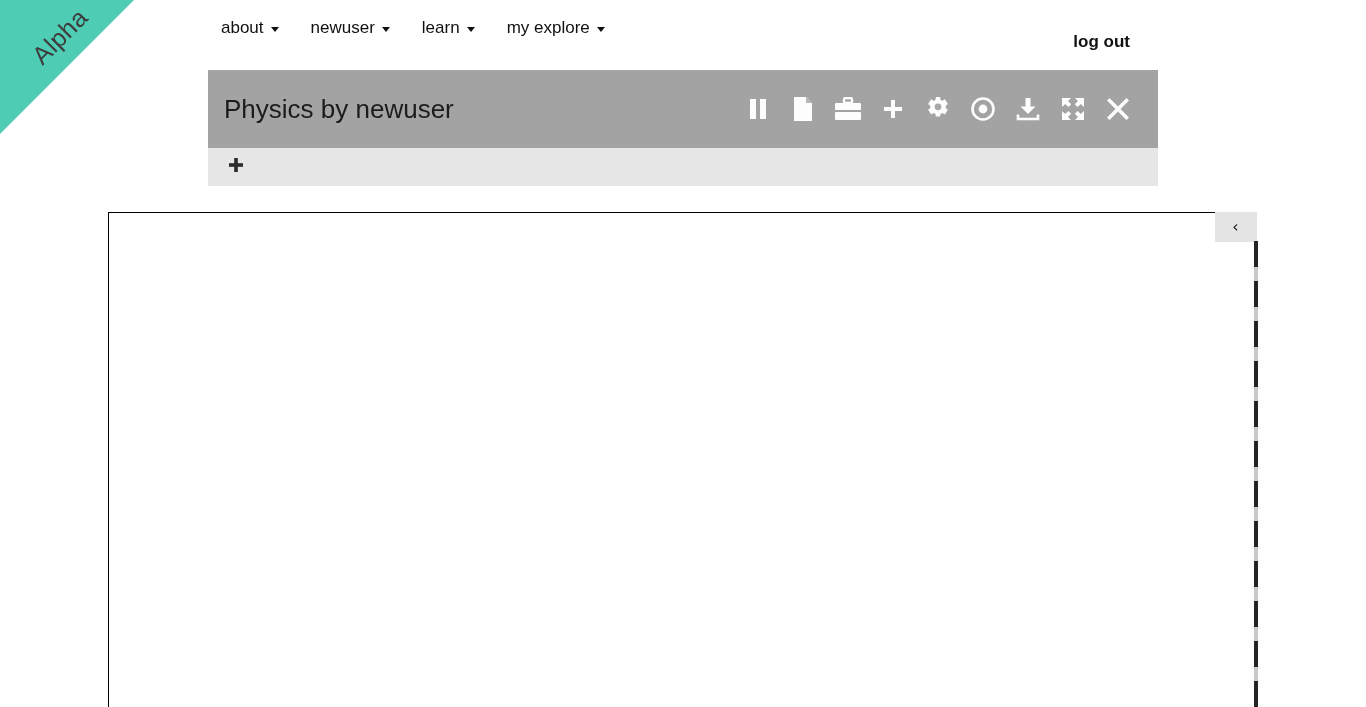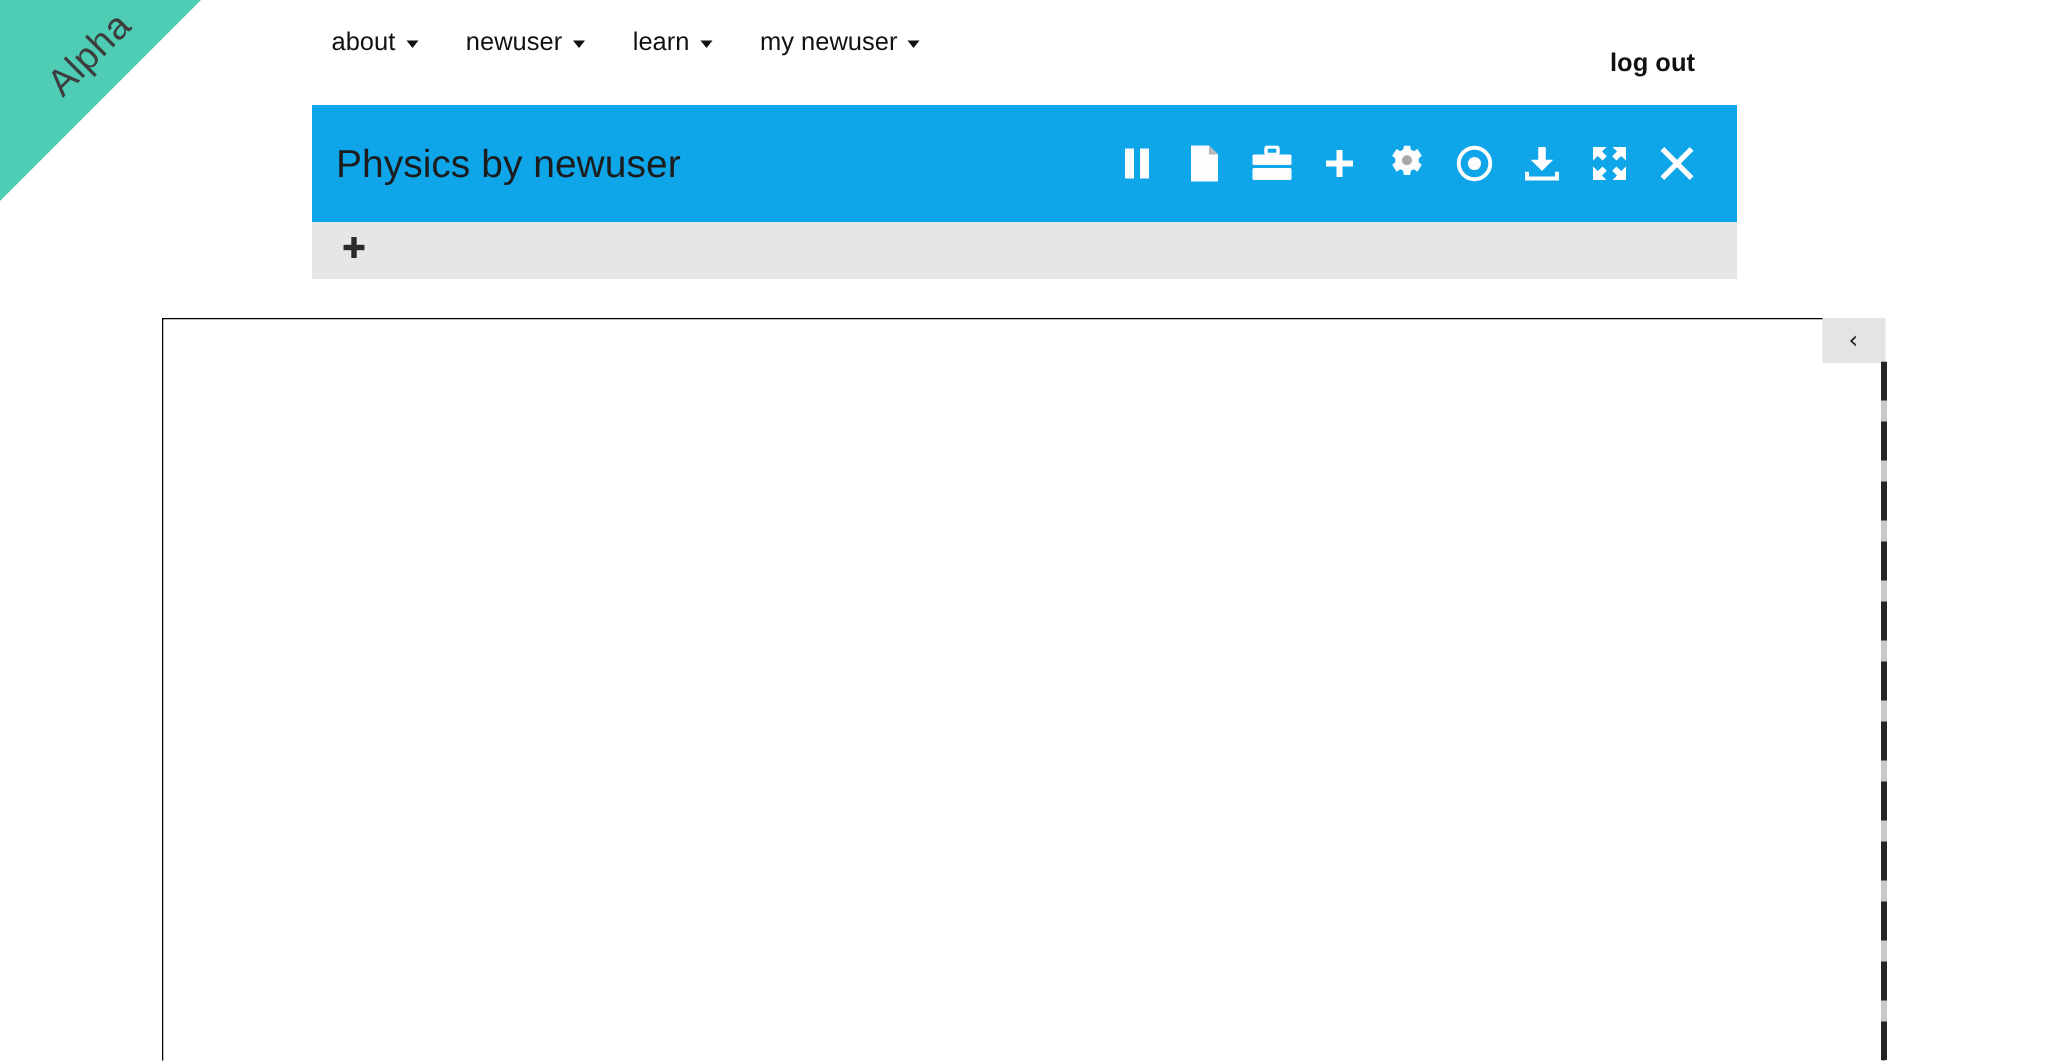--- a/index.html
+++ b/index.html
@@ -111,21 +111,21 @@
   .project-panel {
     position: absolute;
     left: 208px;
     top: 70px;
     width: 950px;
     z-index: 10;
   }
   .project-header {
     position: relative;
     height: 78px;
-    background: #0ea5e9;
+    background: #a3a3a3;
     display: flex;
     align-items: center;
     padding: 0 18px 0 16px;
   }
   .project-title {
     font-size: 26px;
     color: #1c1c1c;
     white-space: nowrap;
     flex: 0 0 auto;
   }
@@ -242,21 +242,21 @@
         <span class="label">newuser</span>
         <span class="caret"></span>
       </div>
 
       <div class="nav-item">
         <span class="label">learn</span>
         <span class="caret"></span>
       </div>
 
       <div class="nav-item">
-        <span class="label">my newuser</span>
+        <span class="label">my explore</span>
         <span class="caret"></span>
       </div>
 
     </div>
 
     <div class="logout">log out</div>
   </div>
 
   <div class="project-panel">
 

